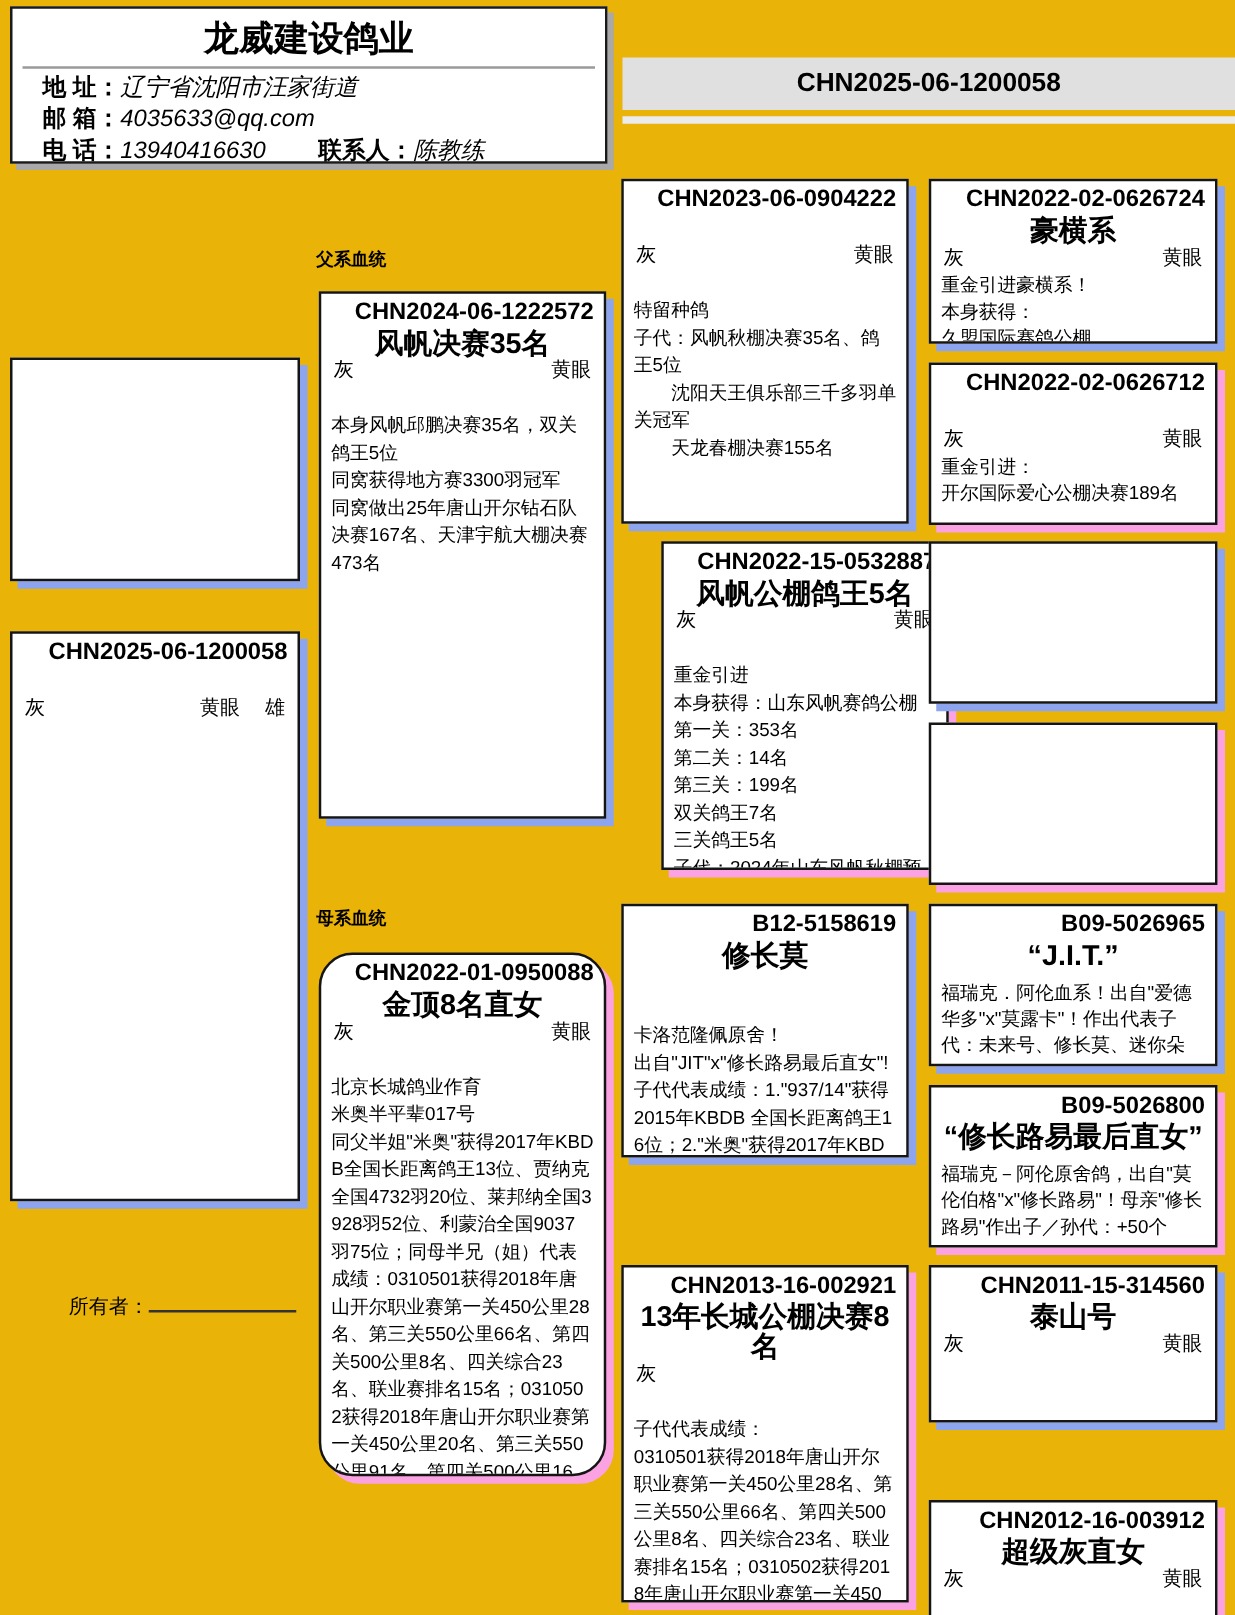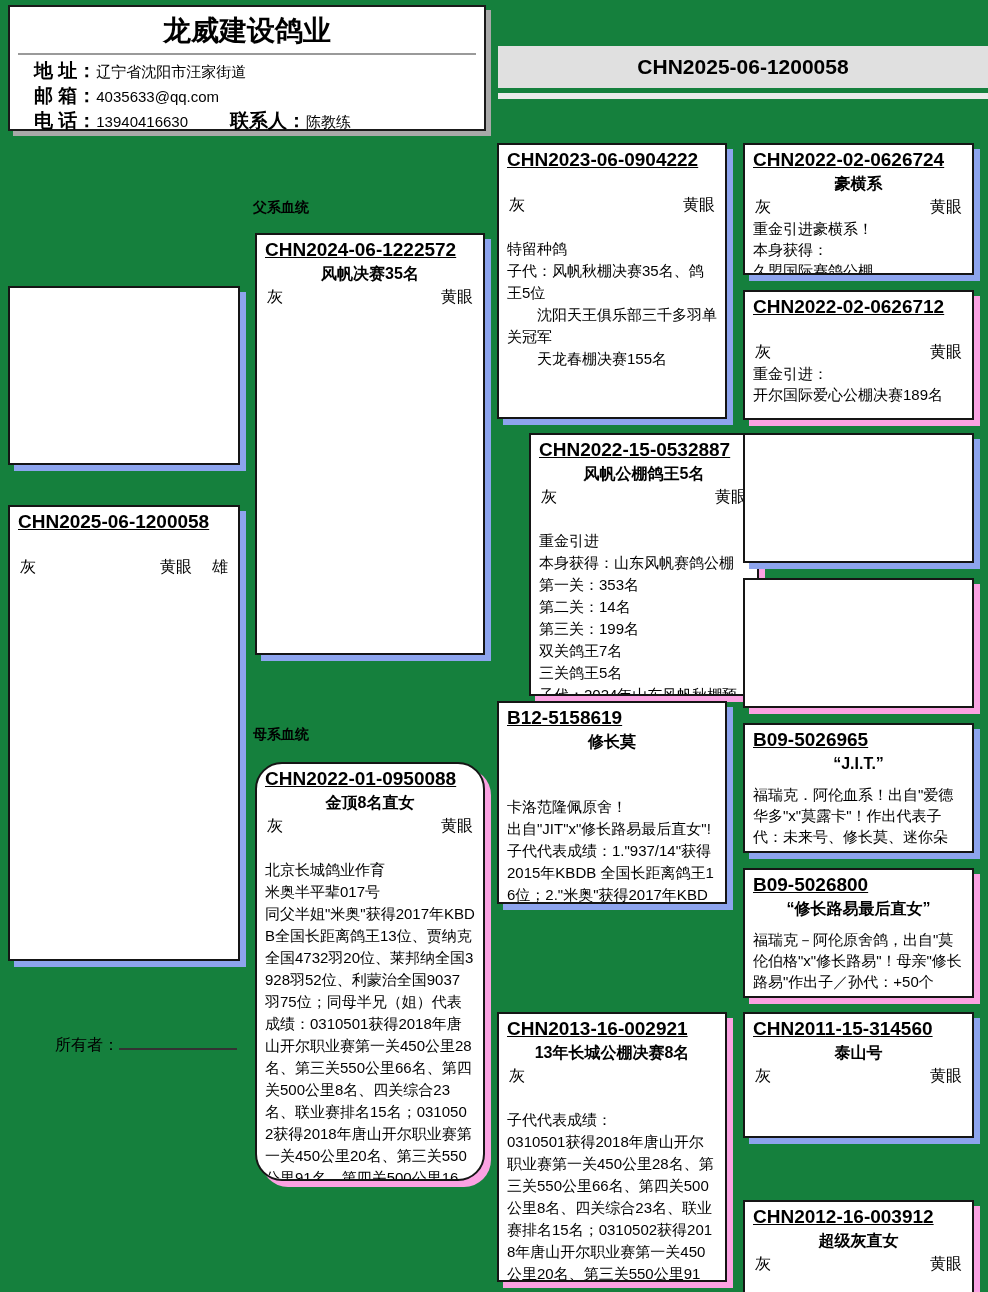--- a/index.html
+++ b/index.html
@@ -1,41 +1,41 @@
 <!DOCTYPE html>
 <html style="--shadow-blue: #8da4ee; --shadow-pink: #fba2e2; --bar-bg: #e0e0e0; --strip-bg: #ebebeb; --header-shadow: #a9a9a9;"><head>
 <meta charset="utf-8">
 <style>
   * { margin:0; padding:0; box-sizing:border-box; }
   html,body { background:#ffffff; }
   body { font-family:"Liberation Sans","DejaVu Sans",sans-serif; color:#000; }
-  .page { position:relative; width:988px; height:1292px; background:#15803d; overflow:hidden; }
+  .page { position:relative; width:988px; height:1292px; background:#eab308; overflow:hidden; }
   .abs { position:absolute; }
 
   
   .header-box { left:8px; top:5px; width:478px; height:126px; background:#fff;
     border:2px solid #1a1a1a; box-shadow:5px 5px 0 var(--header-shadow,#a9a9a9); }
   .loft-name { text-align:center; font-weight:bold; font-size:28px; line-height:40px; padding-top:4px; }
   .header-divider { border-top:2px solid #9a9a9a; margin:2px 8px 4px 8px; }
   .info-line { padding-left:24px; line-height:24px; white-space:nowrap; }
   .info-line .lbl { font-weight:bold; font-size:19px; }
-  .info-line .val { font-size:15px; }
+  .info-line .val { font-size:19px;font-style:italic; }
   .contact-lbl { margin-left:42px; }
 
   
   .ring-bar { left:498px; top:46px; width:490px; height:42px; background:var(--bar-bg,#e0e0e0);
     text-align:center; font-weight:bold; font-size:21px; line-height:42px; }
   .ring-strip { left:498px; top:93px; width:490px; height:6px; background:var(--strip-bg,#ebebeb); }
 
   
   .pbox { position:absolute; background:#fff; border:2px solid #151515; overflow:hidden; padding:3px 8px 4px 8px; }
   .pbox.blue { box-shadow:6px 6px 0 var(--shadow-blue,#8da4ee); }
   .pbox.pink { box-shadow:6px 6px 0 var(--shadow-pink,#fba2e2); }
-  .ring  { text-align:left; font-weight:bold; font-size:19px; line-height:24px;text-decoration:underline; }
-  .pname { text-align:center; font-weight:bold; font-size:16px; line-height:24px; }
+  .ring  { text-align:right; font-weight:bold; font-size:19px; line-height:24px; }
+  .pname { text-align:center; font-weight:bold; font-size:23px; line-height:24px; }
   .traits { display:flex; justify-content:space-between; font-size:16px; line-height:22px; padding:0 2px; }
   .traits .tr-right span { margin-left:20px; }
   .pbody { font-size:15px; line-height:22px; white-space:pre-wrap; word-break:break-all; }
   .gg .pbody { line-height:21px; }
   .mt8  { margin-top:8px; }
   .mt22 { margin-top:22px; }
   .mt42 { margin-top:42px; }
 
   .section-label { position:absolute; font-weight:bold; font-size:14px; }
 
@@ -80,20 +80,23 @@
   </div>
 
   <div class="section-label" style="left:253px; top:199px;">父系血统</div>
   <div class="pbox blue" style="left:255px; top:233px; width:230px; height:422px;">
     <div class="ring">CHN2024-06-1222572</div>
     <div class="pname">风帆决赛35名</div>
     <div class="traits">
       <span>灰</span>
       <span>黄眼</span>
     </div>
+    <div class="pbody mt22">本身风帆邱鹏决赛35名，双关鸽王5位
+同窝获得地方赛3300羽冠军
+同窝做出25年唐山开尔钻石队决赛167名、天津宇航大棚决赛473名</div>
   </div>
 
   <div class="section-label" style="left:253px; top:726px;">母系血统</div>
   <div class="pbox pink" style="left:255px; top:762px; width:230px; height:419px;border-radius:27px;">
     <div class="ring">CHN2022-01-0950088</div>
     <div class="pname">金顶8名直女</div>
     <div class="traits">
       <span>灰</span>
       <span>黄眼</span>
     </div>
@@ -124,21 +127,21 @@
     <div class="pbody mt22">重金引进
 本身获得：山东风帆赛鸽公棚
 第一关：353名
 第二关：14名
 第三关：199名
 双关鸽王7名
 三关鸽王5名
 子代：2024年山东风帆秋棚预赛151，决赛35名，双关鸽王5</div>
   </div>
 
-  <div class="pbox blue" style="left:497px; top:701px; width:230px; height:203px;">
+  <div class="pbox blue" style="left:497px; top:723px; width:230px; height:203px;">
     <div class="ring">B12-5158619</div>
     <div class="pname">修长莫</div>
     <div class="pbody mt42">卡洛范隆佩原舍！
 出自"JIT"x"修长路易最后直女"!
 子代代表成绩：1."937/14"获得2015年KBDB 全国长距离鸽王16位；2."米奥"获得2017年KBDB全国长距离鸽王13位、贾纳克全国4732羽20位、莱邦纳全国3928羽52位、利蒙治全国9037羽75位；</div>
   </div>
 
   <div class="pbox pink" style="left:497px; top:1012px; width:230px; height:270px;">
     <div class="ring">CHN2013-16-002921</div>
     <div class="pname">13年长城公棚决赛8名</div>

